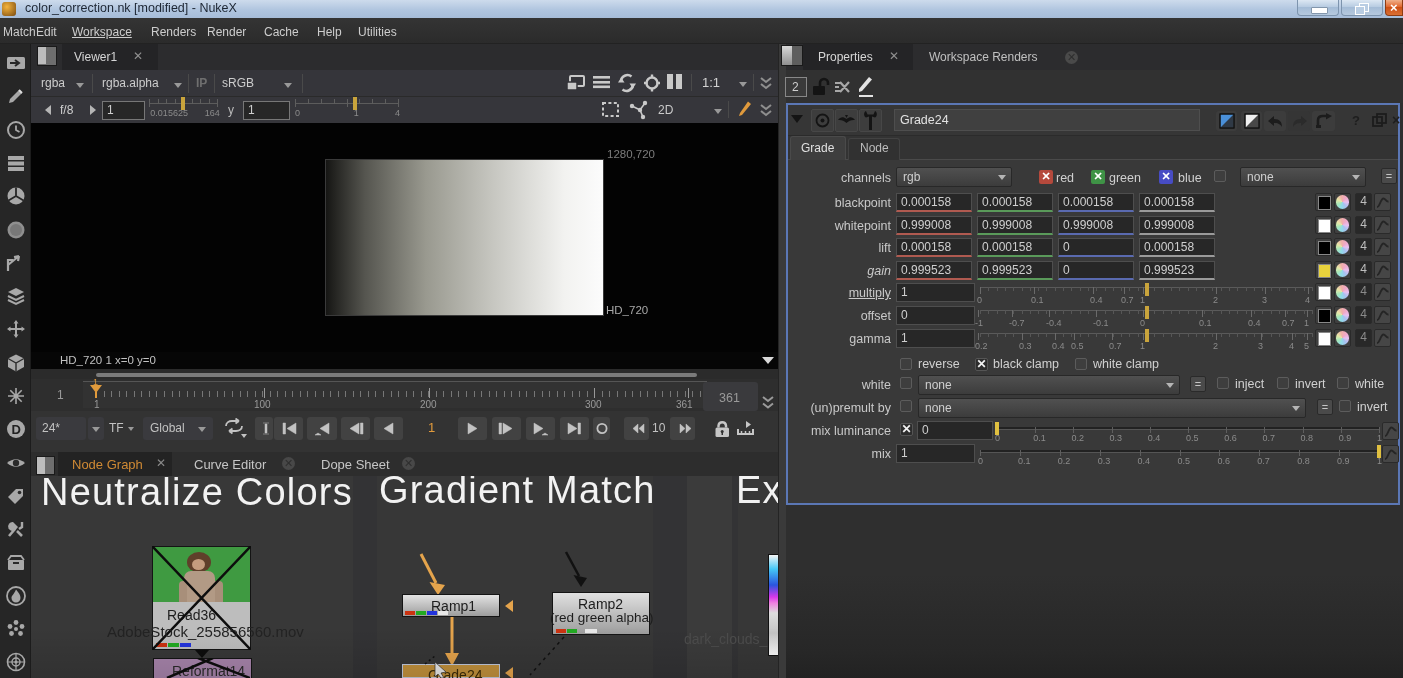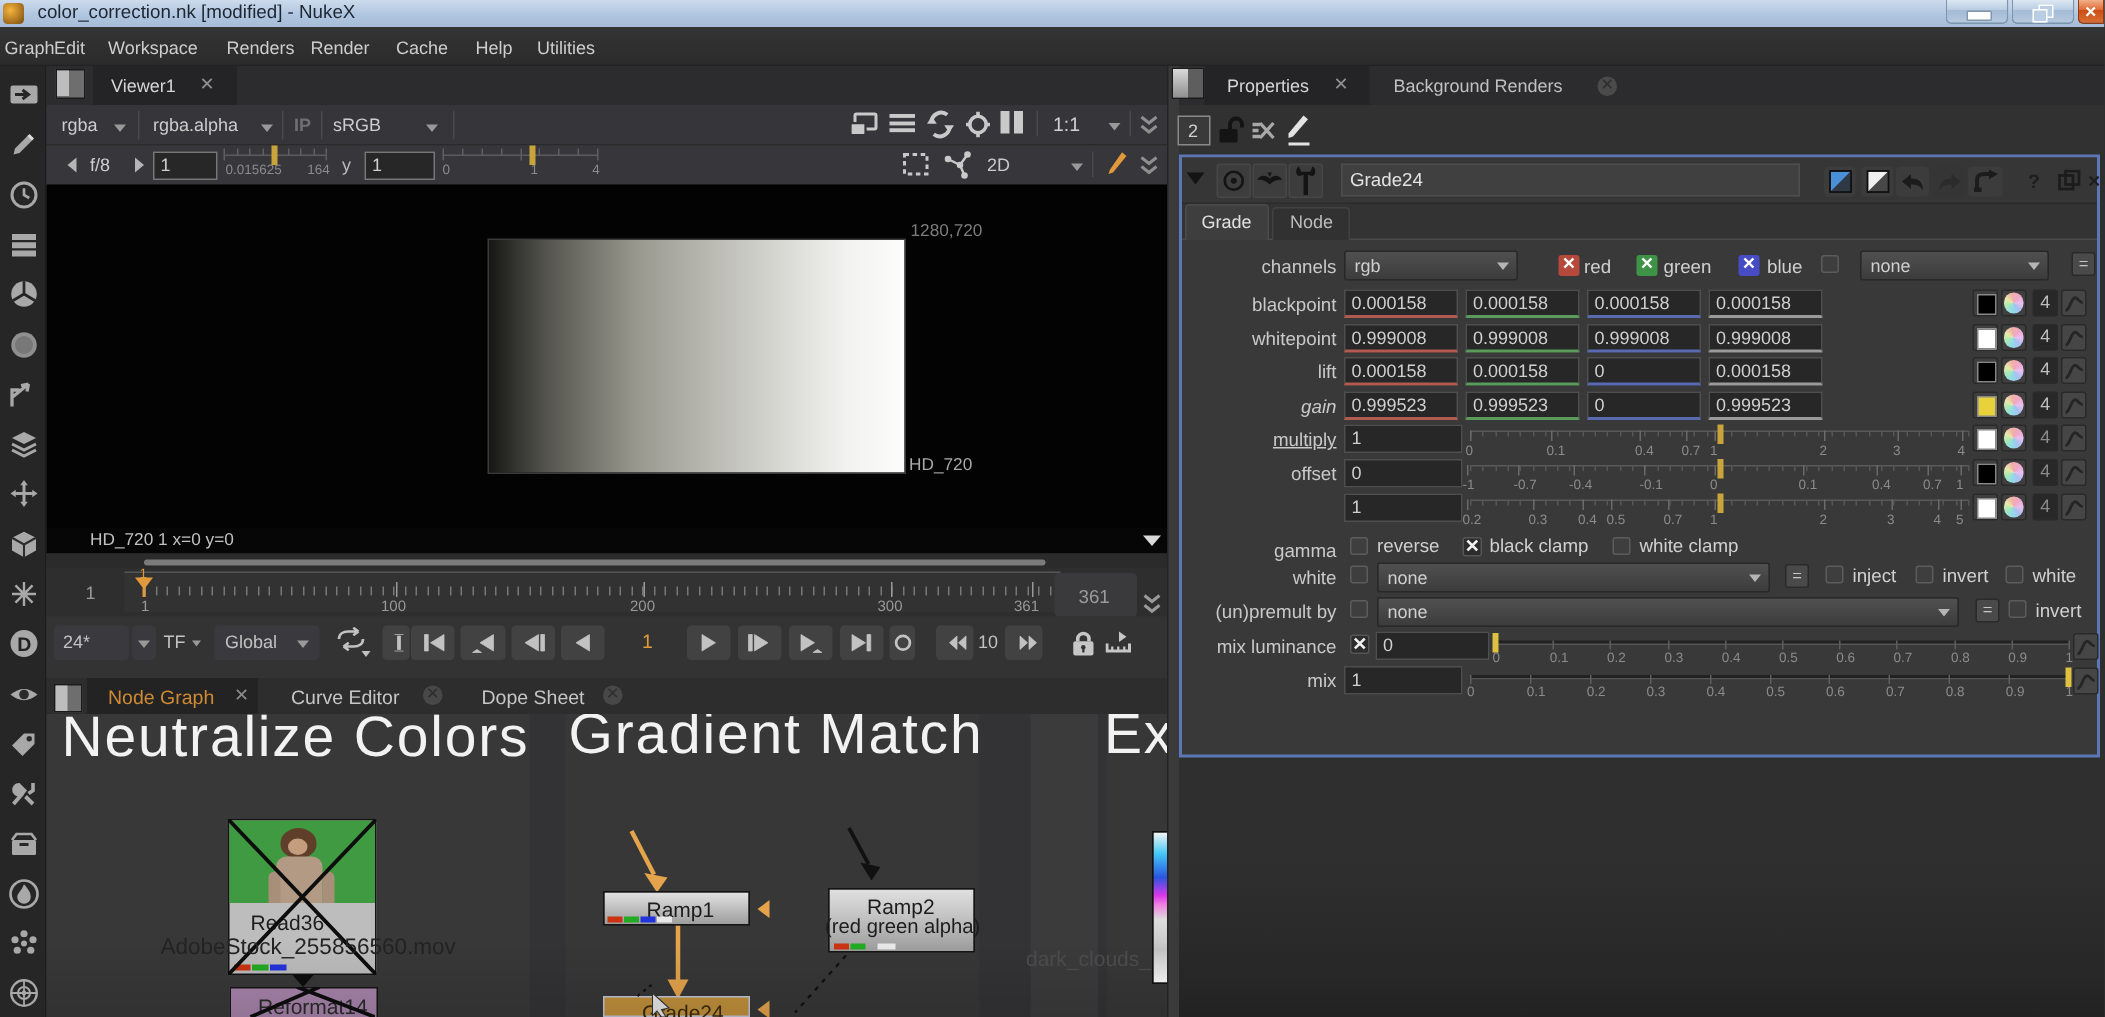--- a/index.html
+++ b/index.html
@@ -38,23 +38,23 @@
 </div>
 <div class="abs" style="left:1341px;top:0;width:42px;height:16px;background:linear-gradient(#dce7f3,#b8cce2 45%,#a3bbd6 46%,#b6c9de);border:1px solid #7d94ae;border-top:0;border-radius:0 0 4px 4px;box-sizing:border-box;">
   <div class="abs" style="left:17px;top:3px;width:8px;height:7px;background:#b9cde3;border:1.5px solid #fff;"></div>
   <div class="abs" style="left:13px;top:6px;width:8px;height:7px;background:#b9cde3;border:1.5px solid #fff;"></div>
 </div>
 <div class="abs" style="left:1385px;top:0;width:18px;height:16px;background:linear-gradient(#f0b08a,#e06830 45%,#cc4e14 46%,#d96f33);border:1px solid #8e3c14;border-top:0;border-radius:0 0 0 4px;box-sizing:border-box;">
   <div class="abs" style="left:4px;top:0px;color:#fff;font-size:13px;font-weight:bold;">×</div>
 </div>
 
 <div class="abs" id="menubar" style="left:0;top:18px;width:1403px;height:26px;background:linear-gradient(#343434,#2b2b2b);border-bottom:1px solid #222;box-sizing:border-box;"></div>
-<div class="txt" style="left:3px;top:25px;">Graph</div>
+<div class="txt" style="left:3px;top:25px;">Match</div>
 <div class="txt" style="left:36px;top:25px;">Edit</div>
-<div class="txt" style="left:72px;top:25px;">Workspace</div>
+<div class="txt" style="left:72px;top:25px;text-decoration:underline;">Workspace</div>
 <div class="txt" style="left:151px;top:25px;">Renders</div>
 <div class="txt" style="left:207px;top:25px;">Render</div>
 <div class="txt" style="left:264px;top:25px;">Cache</div>
 <div class="txt" style="left:317px;top:25px;">Help</div>
 <div class="txt" style="left:358px;top:25px;">Utilities</div>
 
 <div class="abs" id="toolbar" style="left:0;top:44px;width:31px;height:634px;background:#262626;border-right:1px solid #1c1c1c;box-sizing:border-box;"></div>
 <div id="toolicons">
     <svg class="abs" style="left:5px;top:52px" width="22" height="22" viewBox="0 0 22 22">
       <rect x="2" y="5" width="18" height="12" rx="1.5" fill="#a8a8a8"></rect>
@@ -558,21 +558,21 @@
 
 <div class="abs" style="left:786px;top:44px;width:617px;height:634px;background:#2f2f2f;"></div>
 
 <div class="abs" style="left:786px;top:44px;width:617px;height:26px;background:#2c2c2e;"></div>
 <div class="abs" style="left:781px;top:45px;width:22px;height:21px;background:#5e5e5e;border:1px solid #1a1a1a;box-sizing:border-box;">
   <div class="abs" style="left:0;top:0;width:10px;height:19px;background:linear-gradient(#d8d8d8,#909090);"></div>
 </div>
 <div class="abs" style="left:803px;top:44px;width:110px;height:26px;background:#242426;"></div>
 <div class="txt" style="left:818px;top:50px;color:#d6d6d6;">Properties</div>
 <div class="txt" style="left:889px;top:49px;color:#909090;">✕</div>
-<div class="txt" style="left:929px;top:50px;color:#c0c0c0;">Background Renders</div>
+<div class="txt" style="left:929px;top:50px;color:#c0c0c0;">Workspace Renders</div>
 <div class="abs" style="left:1065px;top:51px;width:13px;height:13px;background:#4a4a4a;border-radius:7px;color:#2e2e2e;font-size:11px;text-align:center;line-height:13px;">✕</div>
 
 <div class="abs" style="left:786px;top:70px;width:617px;height:33px;background:#313131;"></div>
 <div class="in" style="left:785px;top:77px;width:22px;height:20px;border-color:#888;background:#3a3a3a;padding-left:6px;line-height:18px;">2</div>
 <div id="prophdricons">
     <svg class="abs" style="left:812px;top:77px" width="19" height="20">
       <rect x="1" y="9" width="12" height="9" rx="1" fill="#141414"></rect>
       <path d="M8,9 V6 A4,4 0 0 1 16,6 V8" fill="none" stroke="#141414" stroke-width="2.6"></path>
     </svg>
     <svg class="abs" style="left:834px;top:79px" width="17" height="16">
@@ -867,21 +867,21 @@
     </div>
     <div class="mini" style="left:1334px;top:306px;">
       <div class="abs" style="left:1px;top:1px;width:13px;height:14px;border-radius:7px;background:conic-gradient(from 40deg,#f0a8c8,#e8c0f0,#a8c0f0,#90dce8,#a8e8b8,#e8e8a8,#f0b0a8,#f0a8c8);"></div>
     </div>
     <div class="mini num4" style="left:1355px;top:306px;background:#282828;color:#8a8a8a;">4</div>
     <div class="mini" style="left:1374px;top:306px;background:#464646;">
       <svg width="16" height="17" style="position:absolute;left:0;top:0;">
         <path d="M2,13 C5,13 5.5,4.5 8.5,4.5 C10.5,4.5 11,8 13.5,7.5" fill="none" stroke="#252525" stroke-width="1.9"></path>
       </svg>
     </div>
-    <div class="lbl" style="left:671px;top:332px;width:220px;margin-top:28px;">gamma</div>
+    <div class="lbl" style="left:671px;top:332px;width:220px;">gamma</div>
     <div class="in" style="left:896px;top:329px;width:79px;height:19px;border-color:#4e4e4e;">1</div>
     <div class="abs" style="left:980px;top:333px;width:332px;height:1px;background:#5a5a5a;"></div>
     <div class="tick" style="left:980px;top:333px;height:4px;background:#565656;"></div>
     <div class="tick" style="left:988.3px;top:333px;height:4px;background:#565656;"></div>
     <div class="tick" style="left:996.6px;top:333px;height:4px;background:#565656;"></div>
     <div class="tick" style="left:1004.9px;top:333px;height:4px;background:#565656;"></div>
     <div class="tick" style="left:1013.2px;top:333px;height:4px;background:#565656;"></div>
     <div class="tick" style="left:1021.5px;top:333px;height:4px;background:#565656;"></div>
     <div class="tick" style="left:1029.8px;top:333px;height:4px;background:#565656;"></div>
     <div class="tick" style="left:1038.1px;top:333px;height:4px;background:#565656;"></div>

